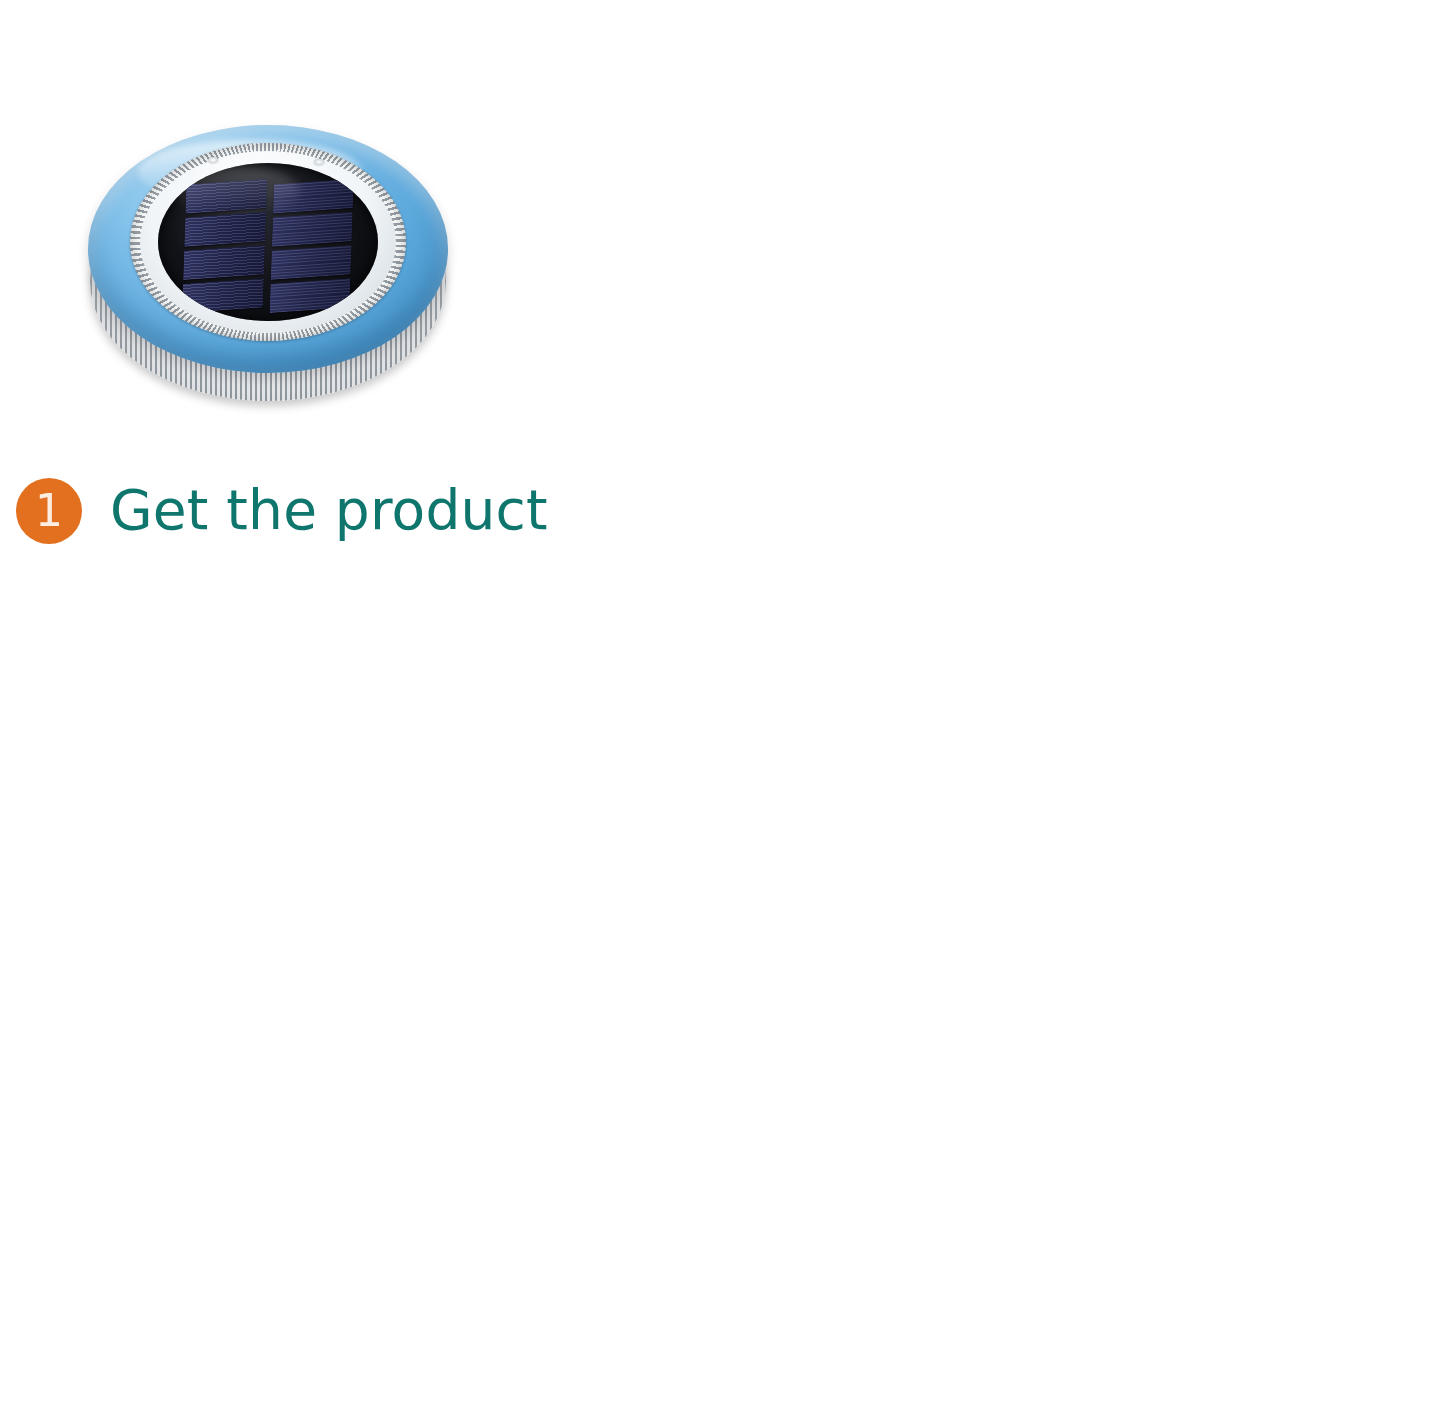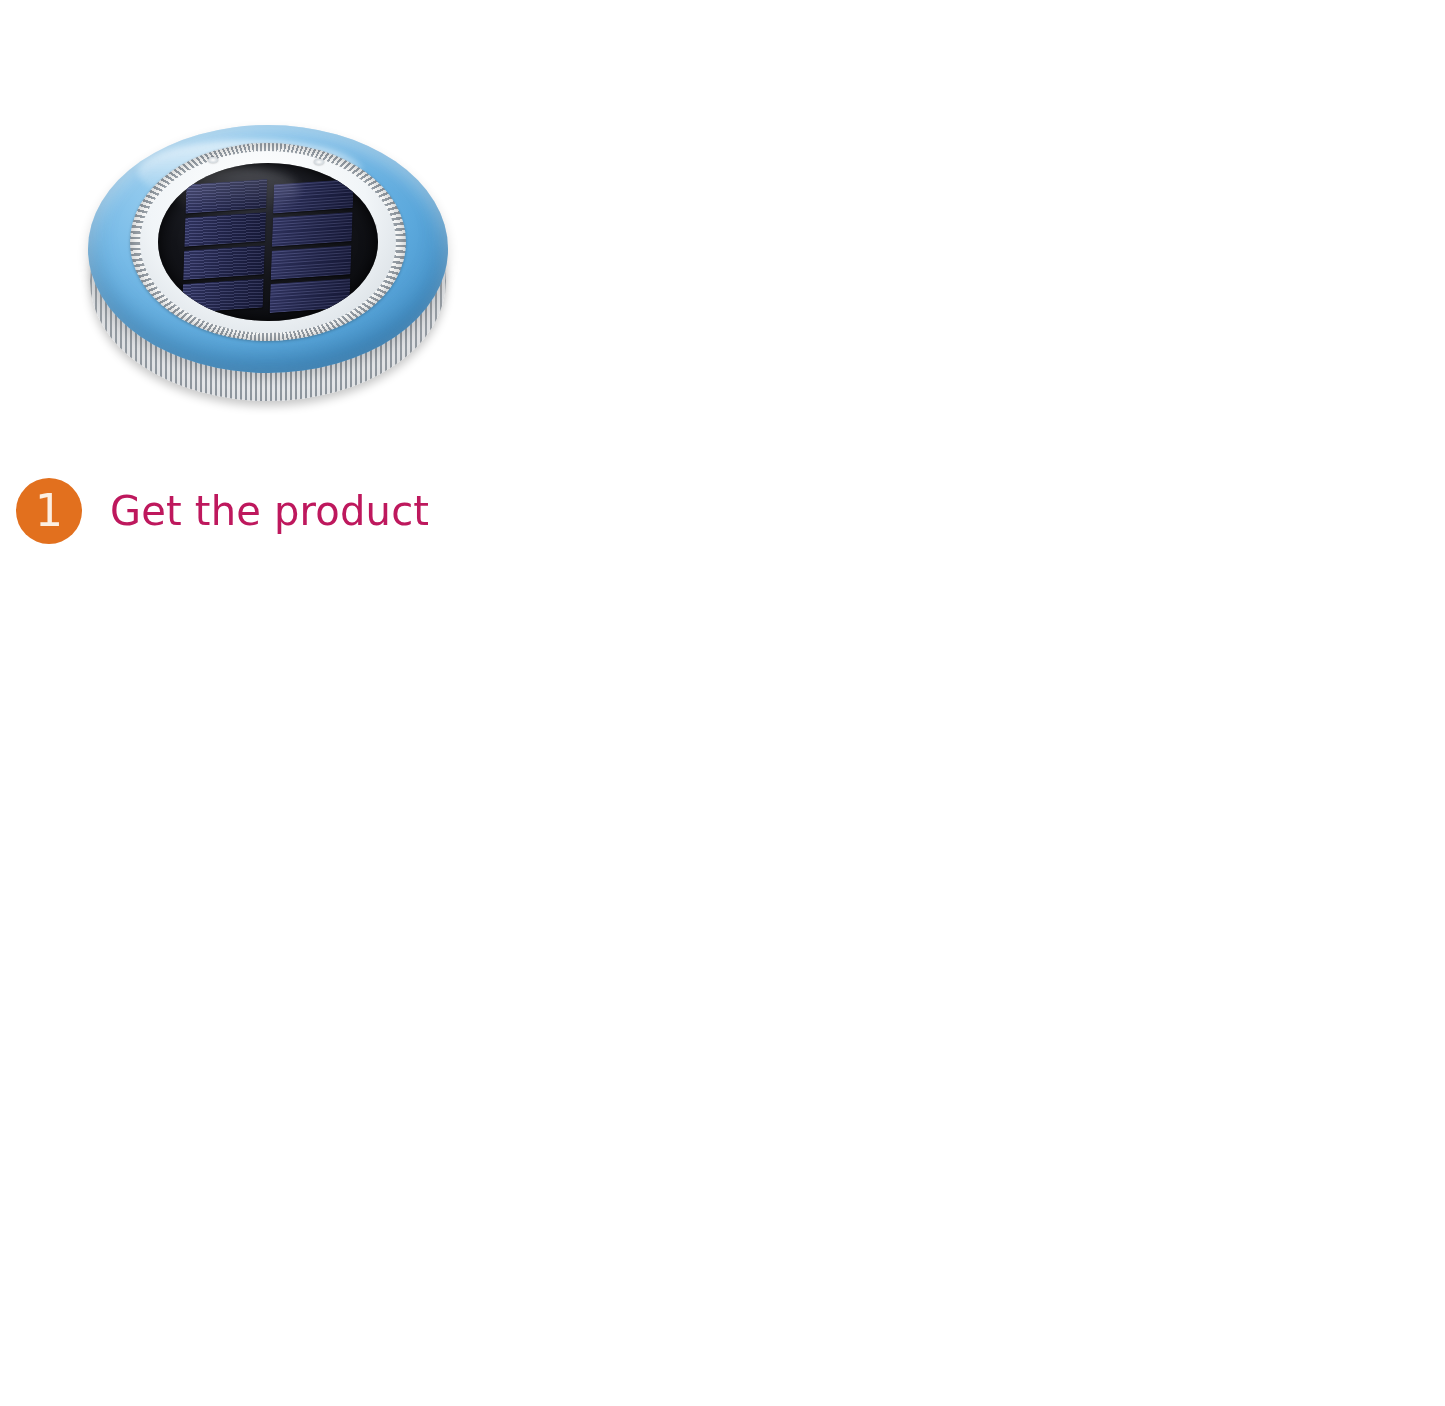--- a/index.html
+++ b/index.html
@@ -26,22 +26,22 @@
     background:#E2701E;
     color:#FCEFE2;
     font-size:44px;line-height:66px;text-align:center;
     font-weight:400;
     flex:0 0 auto;
     box-sizing:border-box;
     font-family:"DejaVu Sans","Liberation Sans",sans-serif;
   }
   .cap-text{
     margin-left:28px;
-    color:#be185d;
-    font-size:40px;
+    color:#0f766e;
+    font-size:55px;
     line-height:1.16;
     letter-spacing:.2px;
     white-space:pre-line;
     font-family:"DejaVu Sans","Liberation Sans",sans-serif;
   }
 
   #cap-1{left:16px;  top:478px;}
 
   
   .puck{position:absolute;width:380px;height:330px;}

